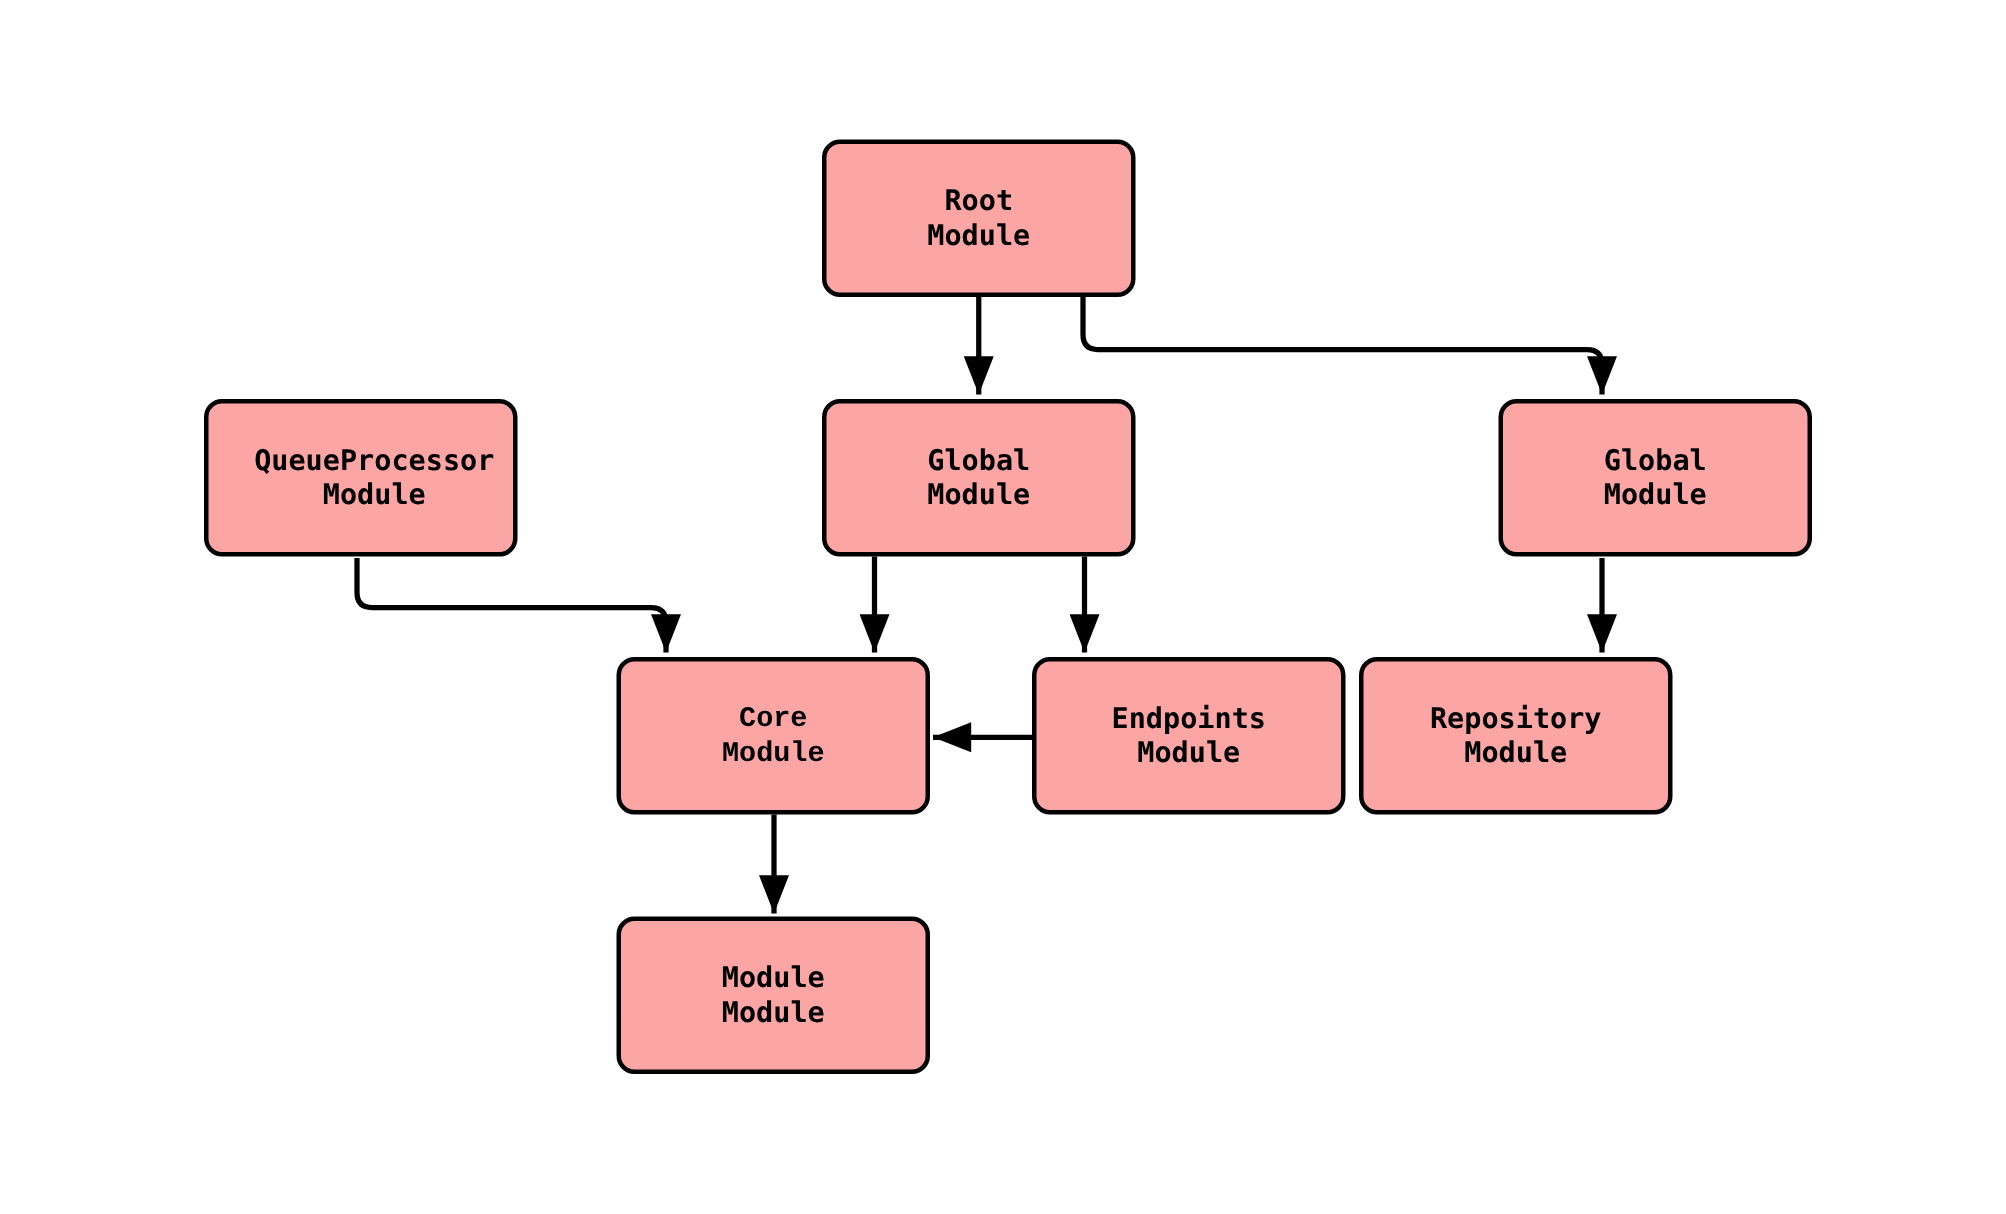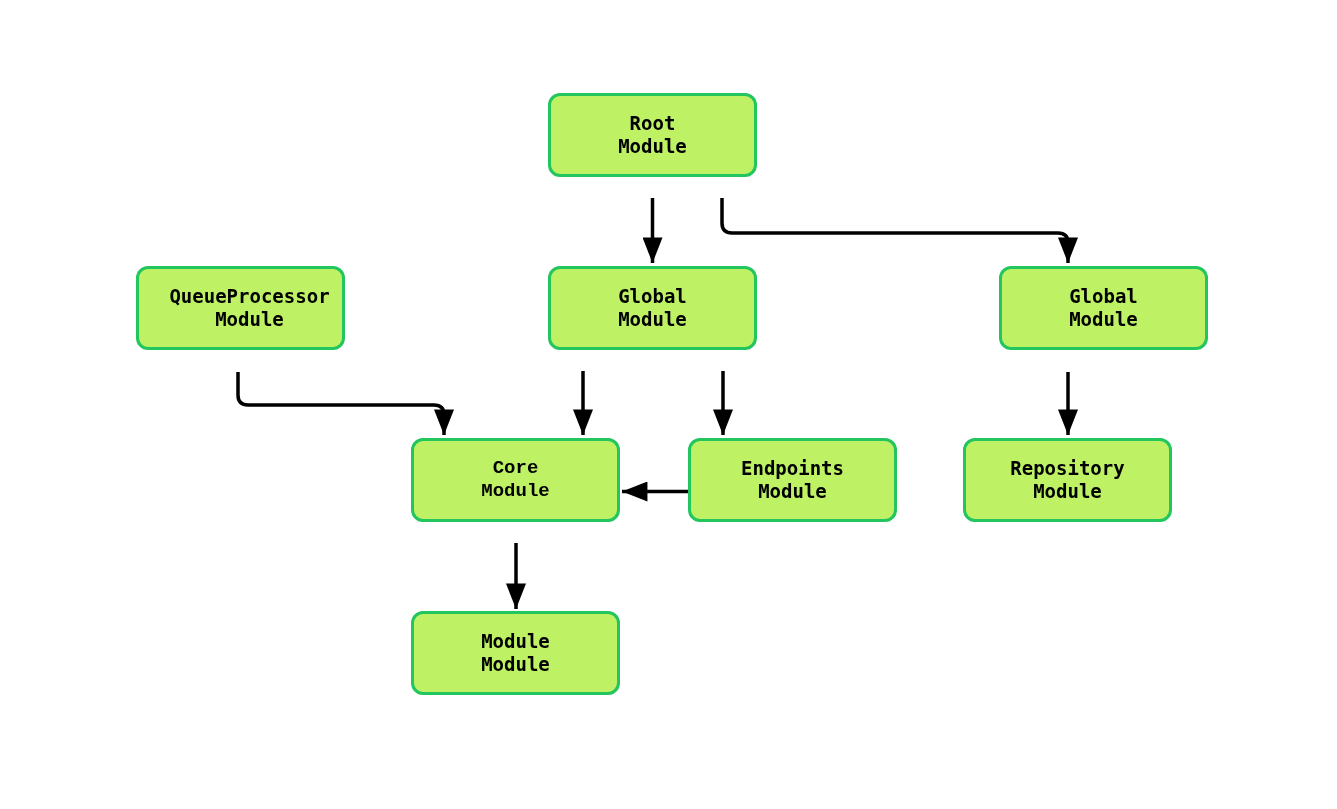--- a/index.html
+++ b/index.html
@@ -23,24 +23,24 @@
     height: 809px;
   }
   .edge {
     fill: none;
     stroke: #000000;
     stroke-width: 3.5;
   }
   .node {
     position: absolute;
     width: 209px;
-    height: 84px;
+    height: 105px;
     box-sizing: border-box;
-    background: #bef264;
-    border: 3px solid #22c55e;
+    background: #fca5a5;
+    border: 3px solid #000000;
     border-radius: 12px;
     display: flex;
     align-items: center;
     justify-content: center;
   }
   .node-label {
     display: flex;
     flex-direction: column;
     text-align: center;
     font-weight: bold;
@@ -107,21 +107,21 @@
     </div>
   </div>
 
   <div class="node" style="left:688px; top:438px;">
     <div class="node-label">
       <span>Endpoints</span>
       <span>Module</span>
     </div>
   </div>
 
-  <div class="node" style="left:963px; top:438px;">
+  <div class="node" style="left:906px; top:438px;">
     <div class="node-label">
       <span>Repository</span>
       <span>Module</span>
     </div>
   </div>
 
   <div class="node" style="left:411px; top:611px;">
     <div class="node-label">
       <span>Module</span>
       <span>Module</span>

